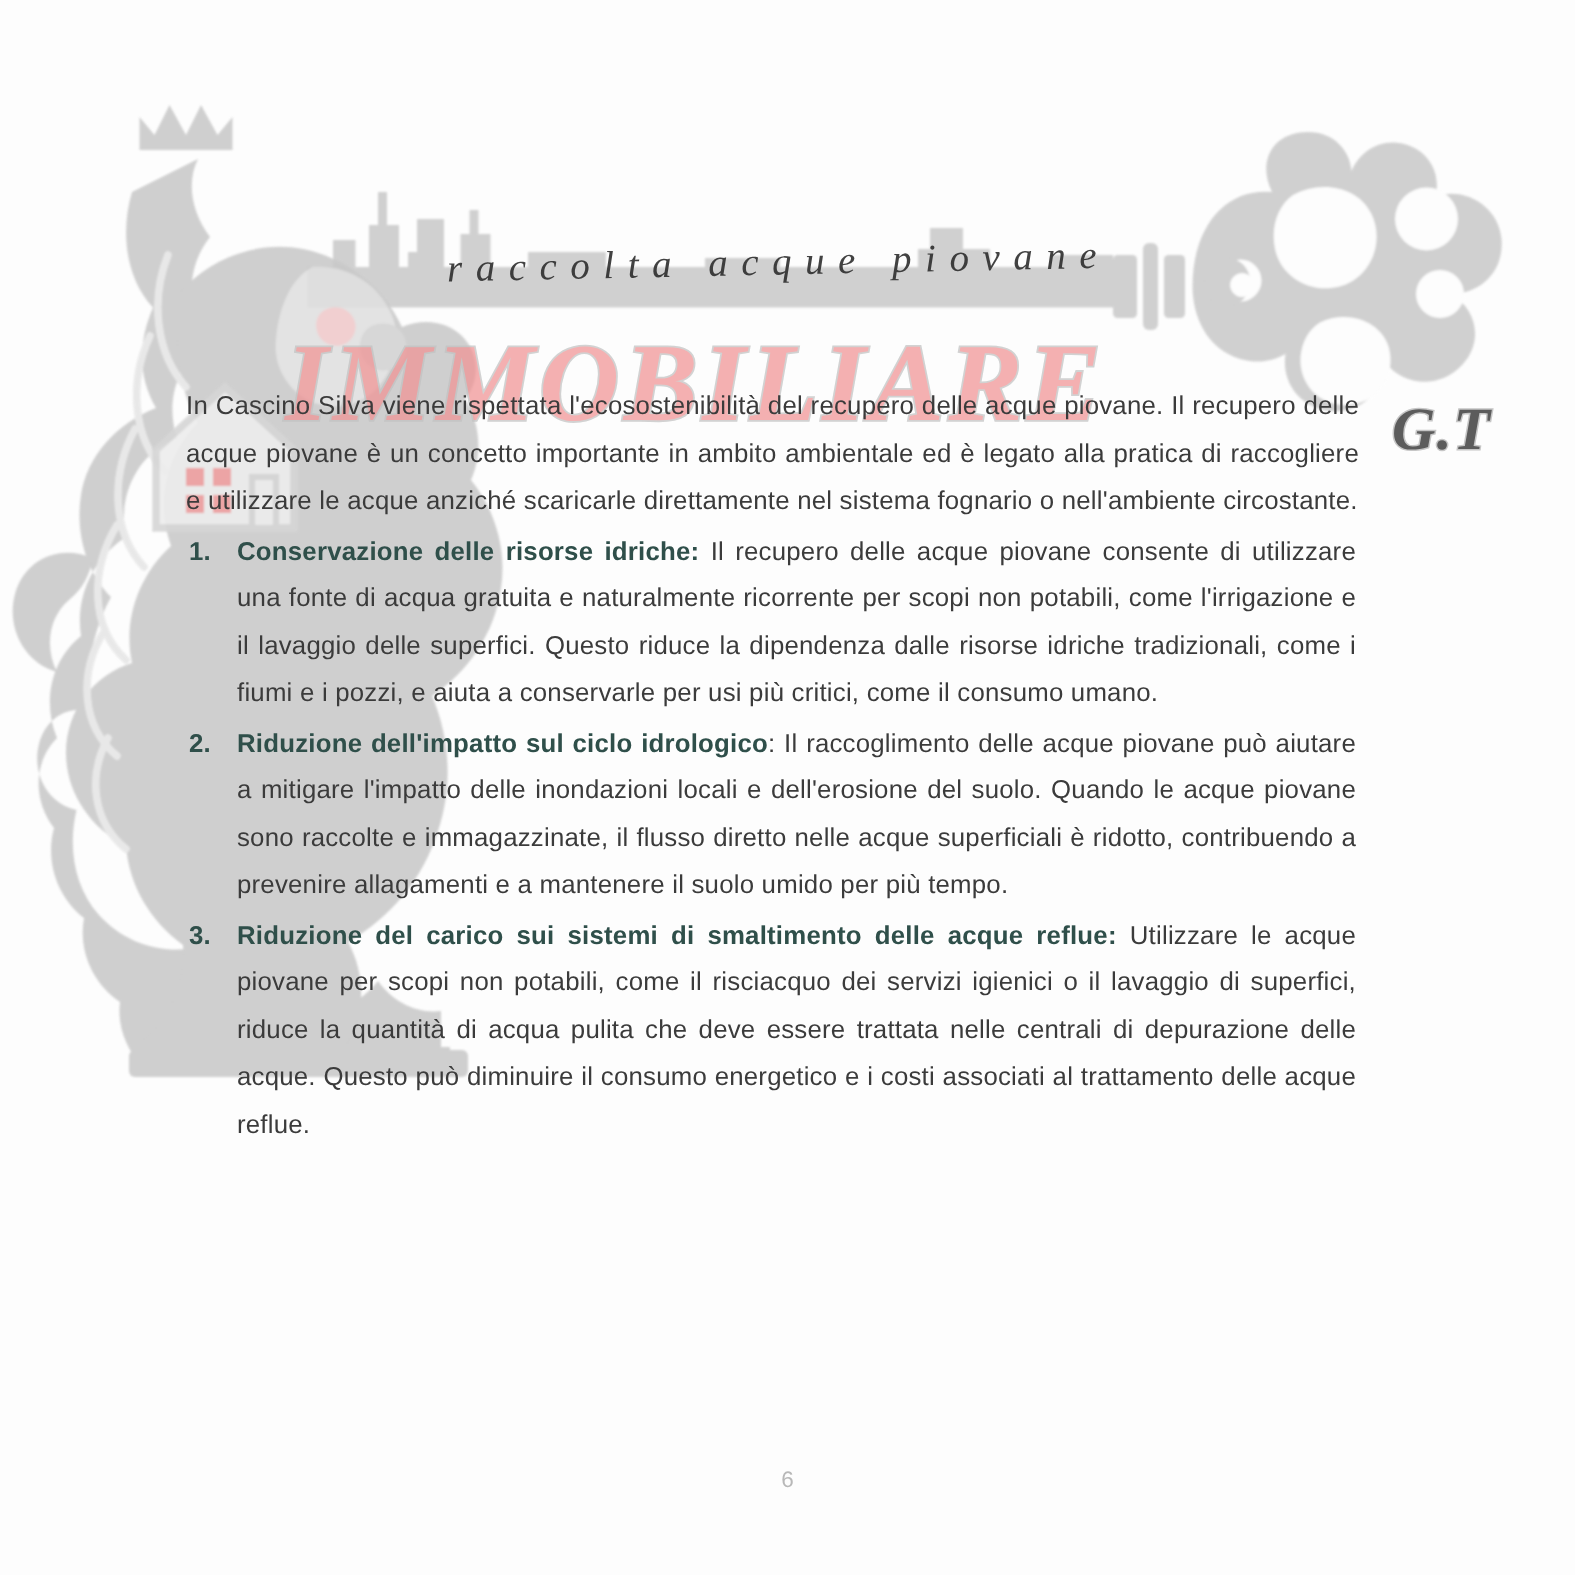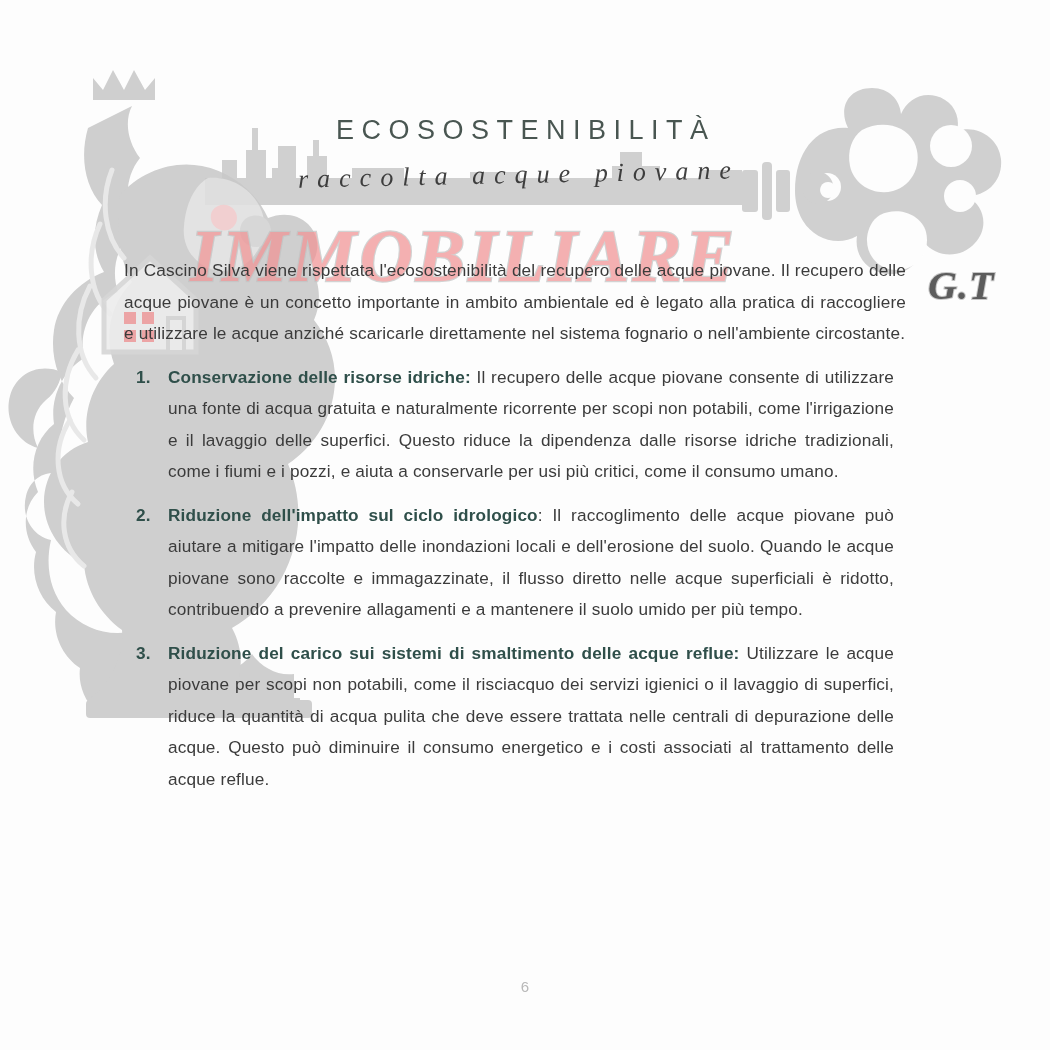--- a/index.html
+++ b/index.html
@@ -136,21 +136,21 @@
   ol#benefits {
     margin: 0;
     padding: 0;
     list-style: none;
     counter-reset: benefit;
   }
   ol#benefits > li {
     position: relative;
     counter-increment: benefit;
     padding-left: 32px;
-    margin: 12px;
+    margin: 2px;
     font-family: "Liberation Sans", sans-serif;
     font-size: 17.2px;
     line-height: 31.5px;
     color: #3b3b3b;
     text-align: justify;
     letter-spacing: .15px;
   }
   ol#benefits > li::before {
     content: counter(benefit) ".";
     position: absolute;
@@ -318,21 +318,20 @@
         <path d="M104,300 L150,258 L196,300 L196,352 L104,352 Z" fill="#ededed" stroke="#d6d6d6" stroke-width="5"></path>
         <rect x="124" y="312" width="12" height="12" fill="#f0a0a1"></rect>
         <rect x="142" y="312" width="12" height="12" fill="#f0a0a1"></rect>
         <rect x="124" y="330" width="12" height="12" fill="#f0a0a1"></rect>
         <rect x="142" y="330" width="12" height="12" fill="#f0a0a1"></rect>
         <rect x="168" y="318" width="16" height="34" fill="#ededed" stroke="#d6d6d6" stroke-width="4"></rect>
       </g>
     </svg>
   </div>
 
-  <div class="wm-text" id="tagline-eco">ECOSOSTENIBILITÀ</div>
   <div class="wm-text" id="tagline-script">raccolta acque piovane</div>
   <div class="wm-text" id="brand-immobiliare">IMMOBILIARE</div>
   <div class="wm-text" id="brand-gt">G.T</div>
 
   <div id="content">
 
     <p class="para">In Cascino Silva viene rispettata l'ecosostenibilità del recupero delle acque piovane. Il recupero delle acque piovane è un concetto importante in ambito ambientale ed è legato alla pratica di raccogliere e utilizzare le acque anziché scaricarle direttamente nel sistema fognario o nell'ambiente circostante.</p>
 
 
     <ol id="benefits">

